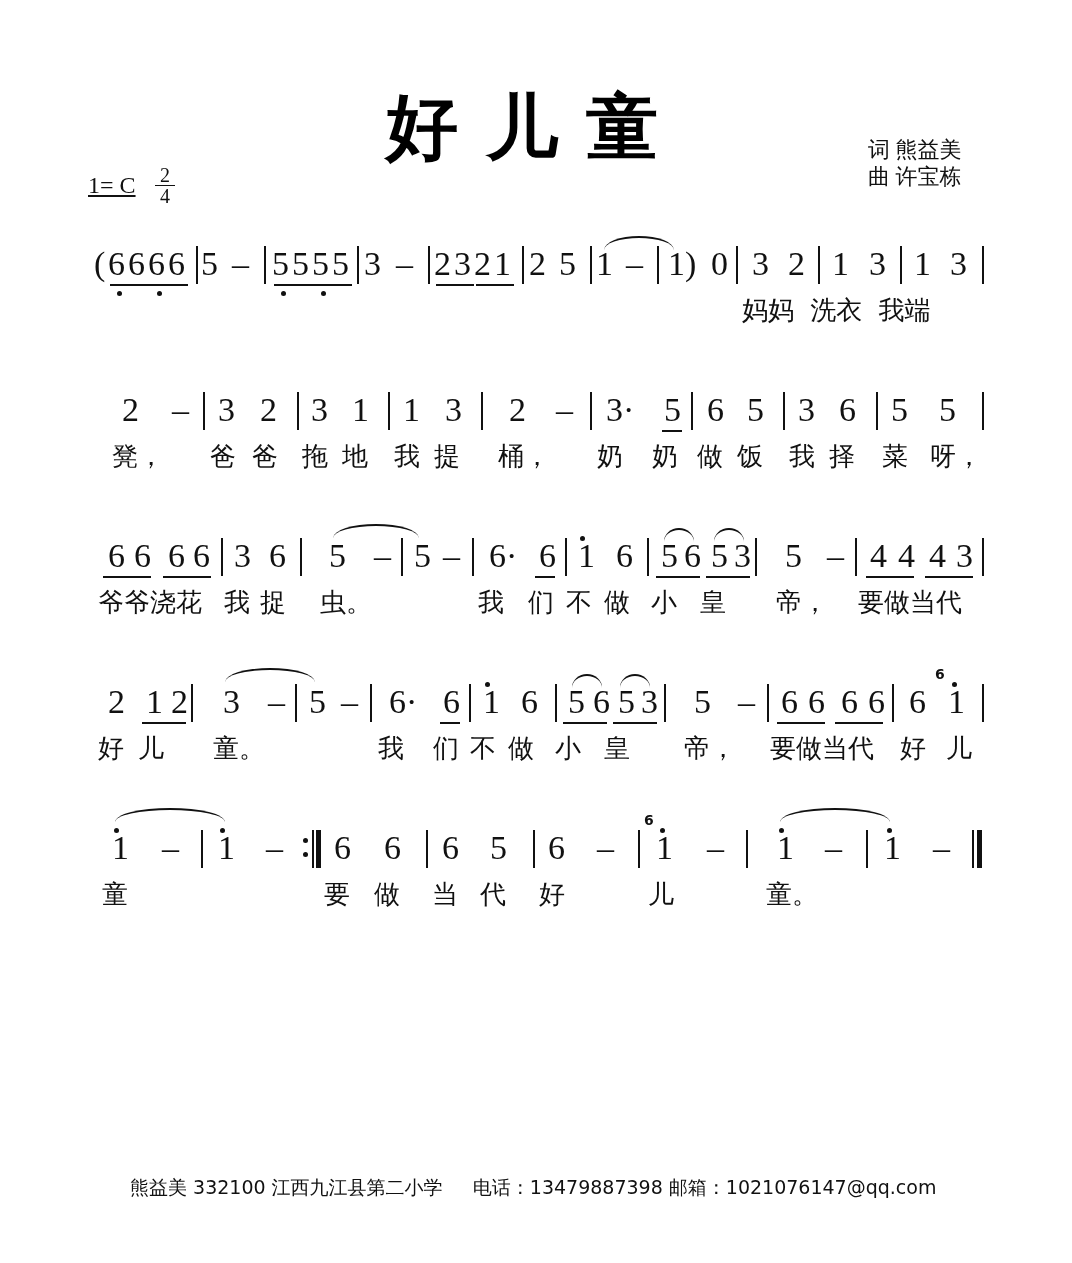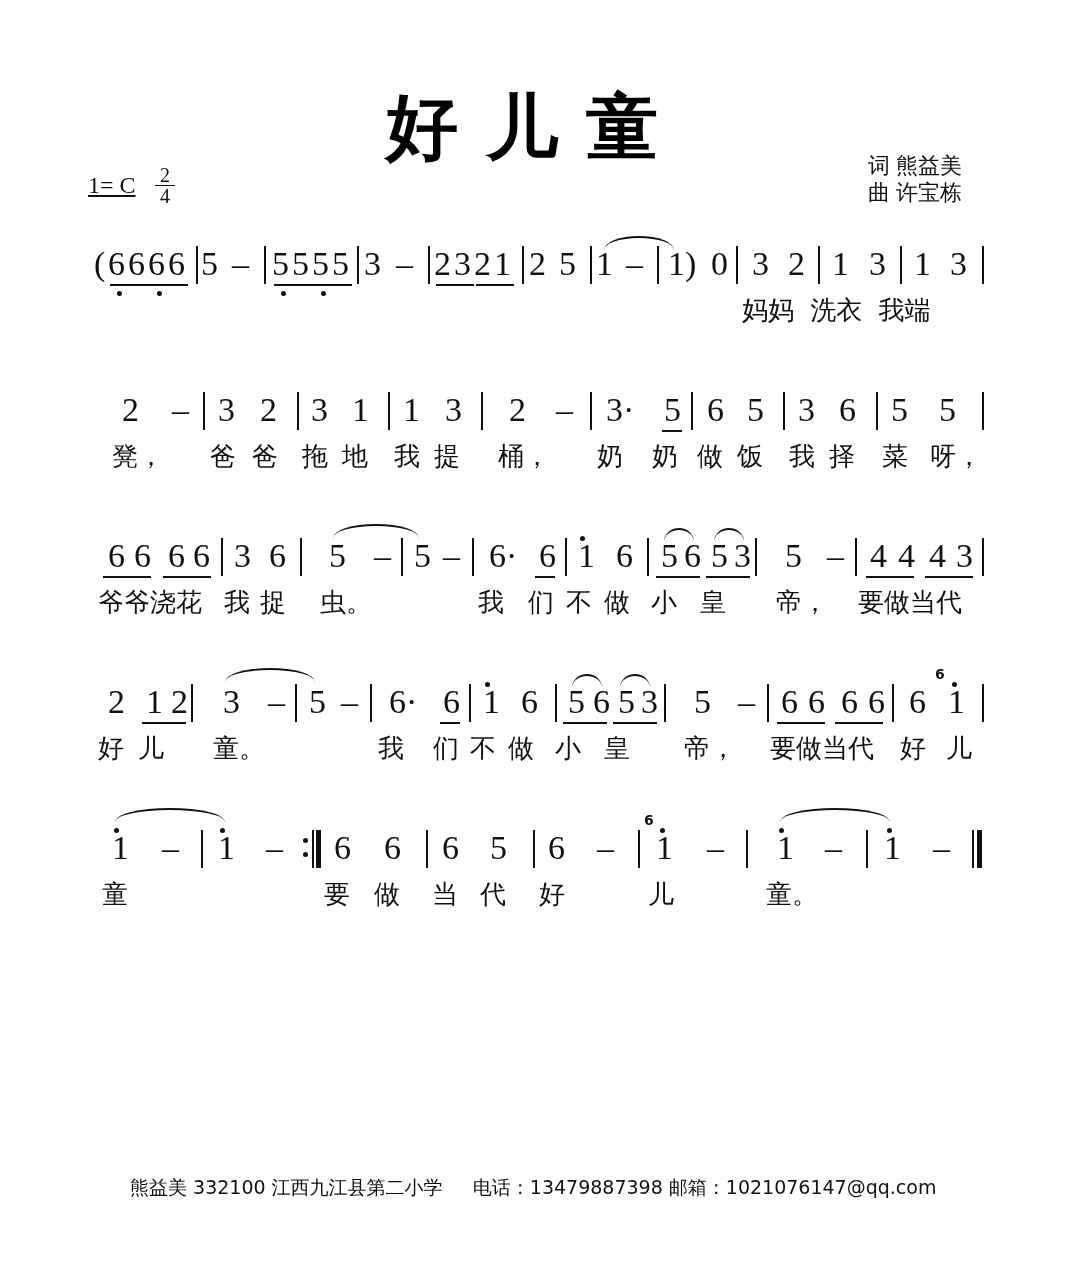--- a/index.html
+++ b/index.html
@@ -5,21 +5,21 @@
   html, body { margin:0; padding:0; background:#ffffff; }
   body { width:1072px; height:1263px; position:relative; overflow:hidden; color:#111;
          font-family:"DejaVu Serif", serif; }
   .title { position:absolute; left:0; width:1072px; top:52px; text-align:center;
            font-family:"DejaVu Sans", sans-serif; font-weight:bold; font-size:72px;
            letter-spacing:28px; color:#000;margin-top:28px; }
   .key { position:absolute; left:88px; top:172px; font-size:24px; font-family:"Liberation Serif", serif;text-decoration:underline; }
   .timesig { position:absolute; left:155px; top:166px; width:20px; text-align:center;
              font-family:"Liberation Serif", serif; font-size:20px; line-height:18px; }
   .timesig .line { border-top:1.5px solid #111; margin:1px 0; }
-  .credits { position:absolute; left:868px; top:152px; font-family:Liberation Sans, sans-serif;
+  .credits { position:absolute; left:868px; top:136px; font-family:Liberation Serif, serif;
              font-size:22px; line-height:27px;text-align:right; }
   .row { position:absolute; left:0; width:1072px; height:110px; }
   .tok { position:absolute; font-family:"Liberation Serif", serif; font-size:34px; line-height:40px;
          top:0; text-align:center; }
   .ul { position:absolute; border-top:2px solid #111; }
   .bar { position:absolute; width:2px; background:#111; top:2px; height:38px; }
   .bar.thick { width:5px; }
   .dot { position:absolute; width:5px; height:5px; border-radius:50%; background:#111; }
   .lyric { position:absolute; top:50px; font-family:"DejaVu Sans", sans-serif; font-size:26px;
            line-height:32px; }

